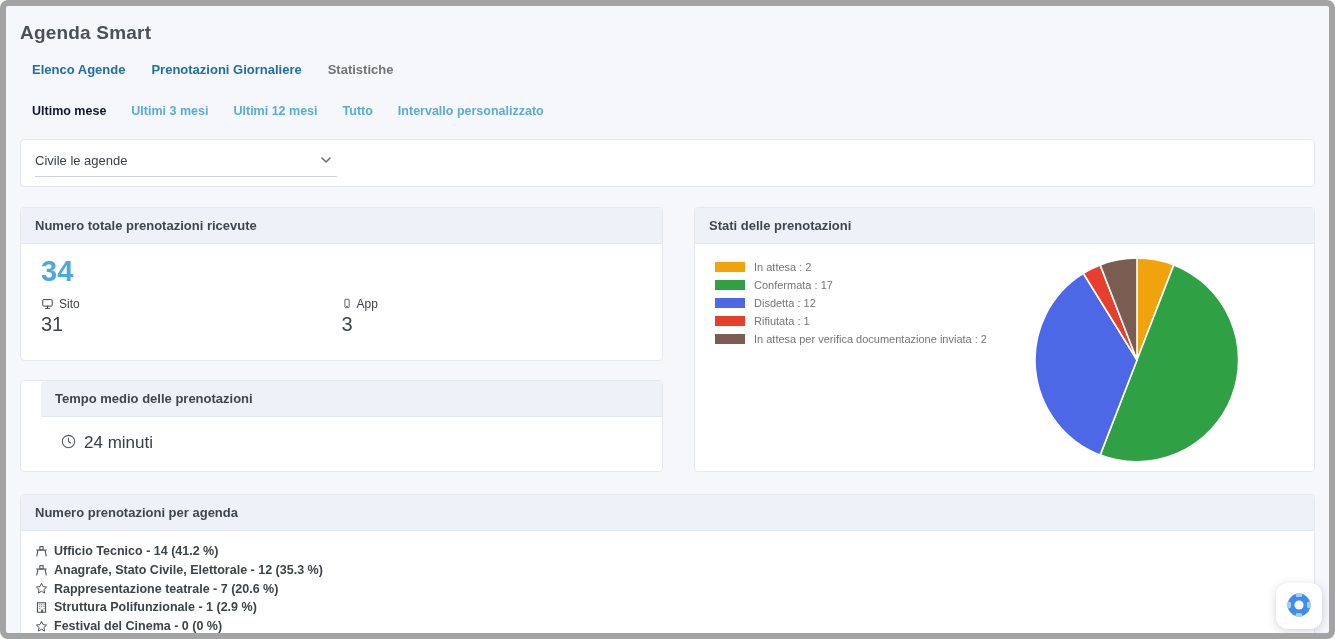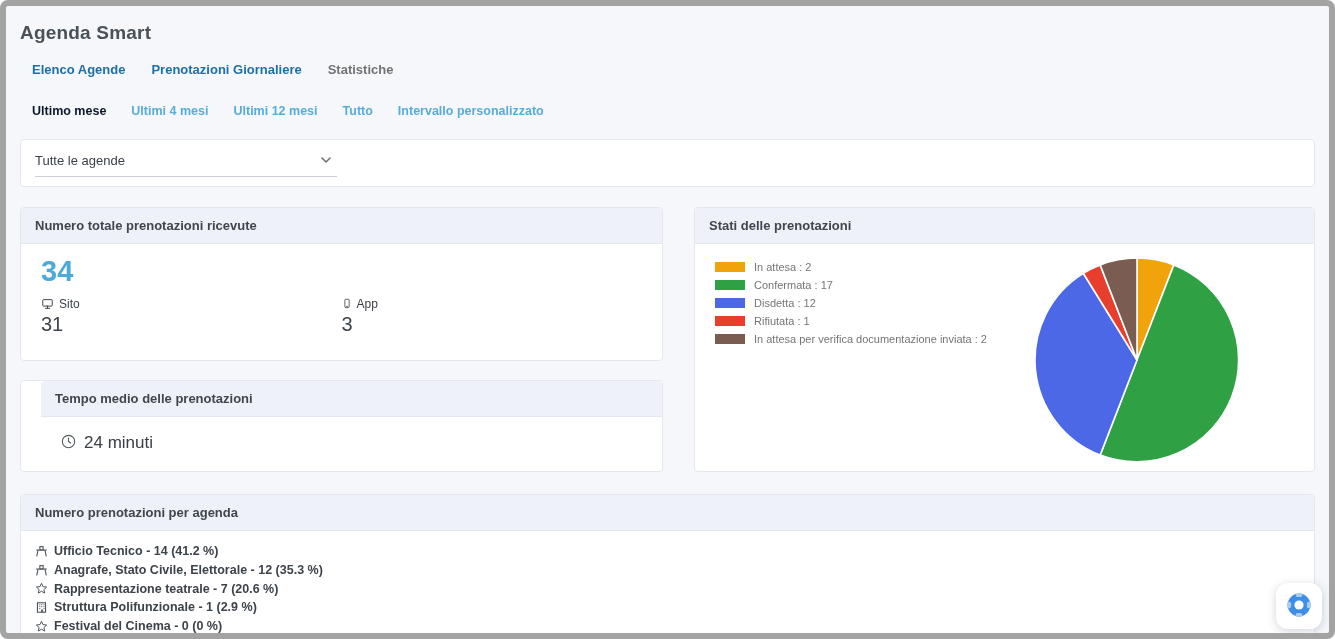--- a/index.html
+++ b/index.html
@@ -114,29 +114,29 @@
     <h1 class="page-title">Agenda Smart</h1>
 
     <nav class="main-tabs">
         <a class="main-tab">Elenco Agende</a>
         <a class="main-tab">Prenotazioni Giornaliere</a>
         <a class="main-tab active">Statistiche</a>
       </nav>
 
     <nav class="range-tabs">
         <a class="range-tab active">Ultimo mese</a>
-        <a class="range-tab">Ultimi 4 mesi</a>
+        <a class="range-tab">Ultimi 3 mesi</a>
         <a class="range-tab">Ultimi 12 mesi</a>
         <a class="range-tab">Tutto</a>
         <a class="range-tab">Intervallo personalizzato</a>
       </nav>
 
     <div class="card filter-card">
       <div class="agenda-select">
-        <span class="value">Tutte le agende</span>
+        <span class="value">Civile le agende</span>
         <span class="caret">
           <svg width="10" height="7" viewBox="0 0 10 7">
               <path d="M1 1l4 4 4-4" fill="none" stroke="currentColor" stroke-width="1.6" stroke-linecap="round" stroke-linejoin="round"></path>
             </svg>
         </span>
       </div>
     </div>
 
     <div class="grid-row">
       <div class="col-left">

